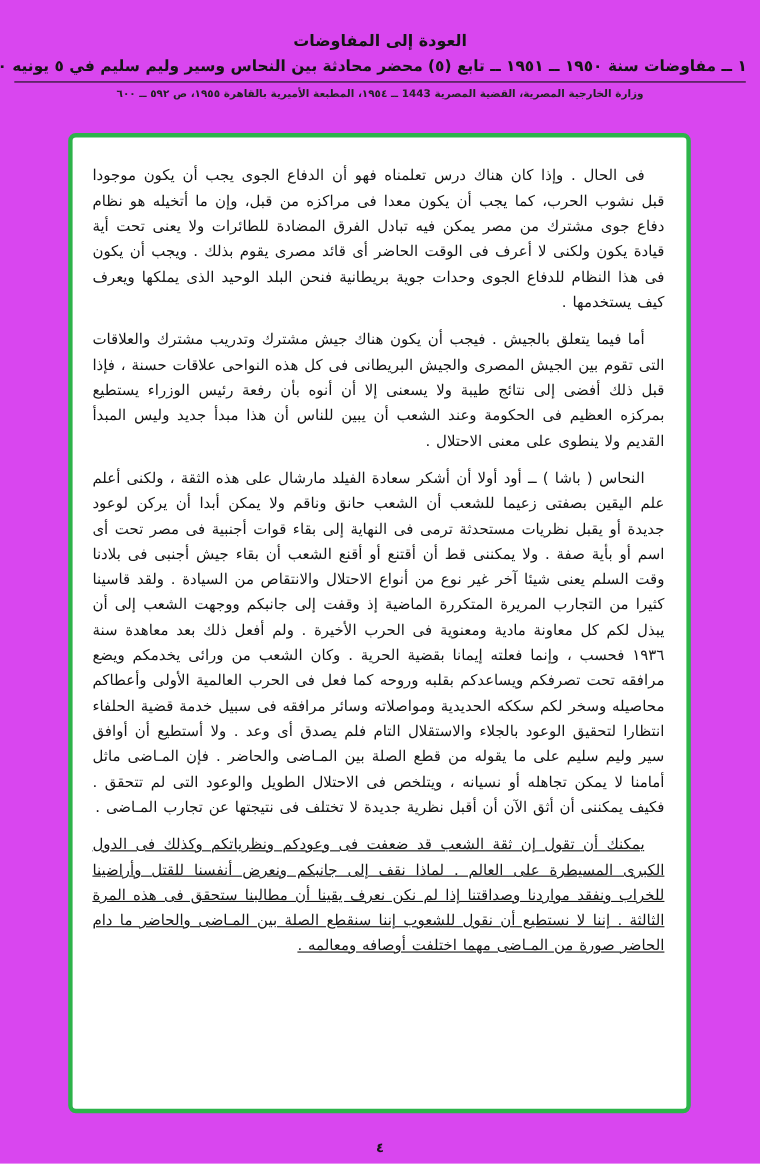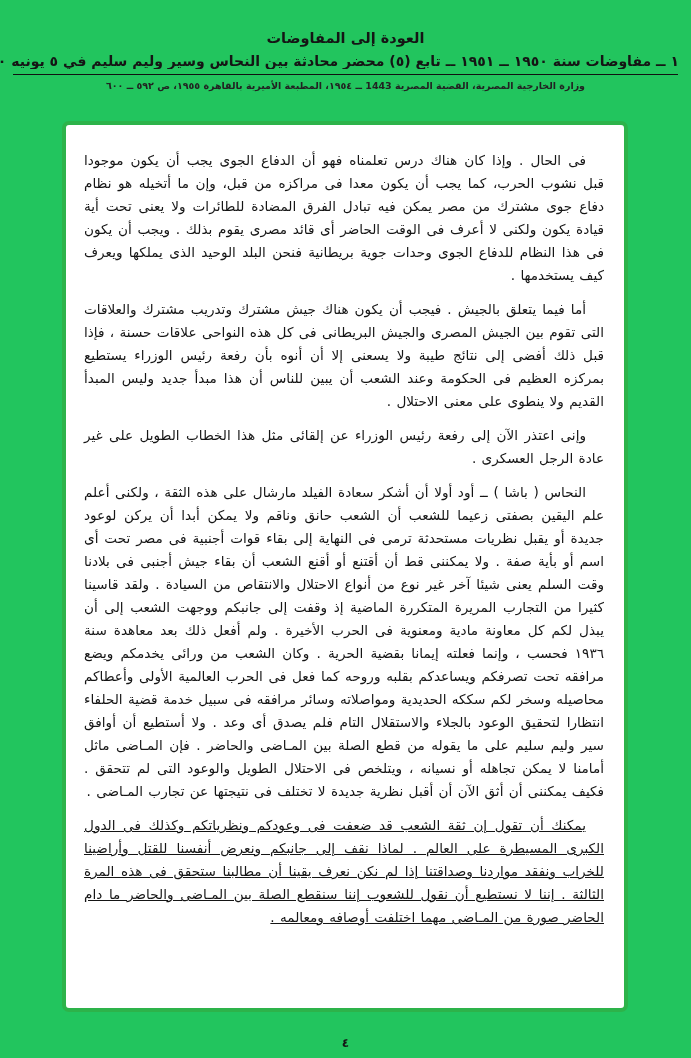--- a/index.html
+++ b/index.html
@@ -4,21 +4,21 @@
 <style>
   html, body {
     margin: 0;
     padding: 0;
     background: #ffffff;
   }
   .page {
     width: 691px;
     height: 1058px;
     position: relative;
-    background: #22c55e;
+    background: #d946ef;
     font-family: "DejaVu Sans", sans-serif;
     direction: rtl;
     color: #151515;
     overflow: hidden;
     box-sizing: border-box;
   }
   .page-title {
     text-align: center;
     font-weight: bold;
     font-size: 14.5px;
@@ -89,20 +89,19 @@
 
   <div class="doc-heading">١ ــ مفاوضات سنة ١٩٥٠ ــ ١٩٥١ ــ تابع (٥) محضر محادثة بين النحاس وسير وليم سليم في ٥ يونيه ١٩٥٠</div>
 
   <hr class="heading-rule">
 
   <div class="source-line">وزارة الخارجية المصرية، القضية المصرية 1443 ــ ١٩٥٤، المطبعة الأميرية بالقاهرة ١٩٥٥، ص ٥٩٢ ــ ٦٠٠</div>
 
   <div class="green-box">
     <p>فى الحال . وإذا كان هناك درس تعلمناه فهو أن الدفاع الجوى يجب أن يكون موجودا قبل نشوب الحرب، كما يجب أن يكون معدا فى مراكزه من قبل، وإن ما أتخيله هو نظام دفاع جوى مشترك من مصر يمكن فيه تبادل الفرق المضادة للطائرات ولا يعنى تحت أية قيادة يكون ولكنى لا أعرف فى الوقت الحاضر أى قائد مصرى يقوم بذلك . ويجب أن يكون فى هذا النظام للدفاع الجوى وحدات جوية بريطانية فنحن البلد الوحيد الذى يملكها ويعرف كيف يستخدمها .</p>
     <p>أما فيما يتعلق بالجيش . فيجب أن يكون هناك جيش مشترك وتدريب مشترك والعلاقات التى تقوم بين الجيش المصرى والجيش البريطانى فى كل هذه النواحى علاقات حسنة ، فإذا قبل ذلك أفضى إلى نتائج طيبة ولا يسعنى إلا أن أنوه بأن رفعة رئيس الوزراء يستطيع بمركزه العظيم فى الحكومة وعند الشعب أن يبين للناس أن هذا مبدأ جديد وليس المبدأ القديم ولا ينطوى على معنى الاحتلال .</p>
-    <p>وإنى اعتذر الآن إلى رفعة رئيس الوزراء عن إلقائى مثل هذا الخطاب الطويل على غير عادة الرجل العسكرى .</p>
     <p>النحاس ( باشا ) ــ أود أولا أن أشكر سعادة الفيلد مارشال على هذه الثقة ، ولكنى أعلم علم اليقين بصفتى زعيما للشعب أن الشعب حانق وناقم ولا يمكن أبدا أن يركن لوعود جديدة أو يقبل نظريات مستحدثة ترمى فى النهاية إلى بقاء قوات أجنبية فى مصر تحت أى اسم أو بأية صفة . ولا يمكننى قط أن أقتنع أو أقنع الشعب أن بقاء جيش أجنبى فى بلادنا وقت السلم يعنى شيئا آخر غير نوع من أنواع الاحتلال والانتقاص من السيادة . ولقد قاسينا كثيرا من التجارب المريرة المتكررة الماضية إذ وقفت إلى جانبكم ووجهت الشعب إلى أن يبذل لكم كل معاونة مادية ومعنوية فى الحرب الأخيرة . ولم أفعل ذلك بعد معاهدة سنة ١٩٣٦ فحسب ، وإنما فعلته إيمانا بقضية الحرية . وكان الشعب من ورائى يخدمكم ويضع مرافقه تحت تصرفكم ويساعدكم بقلبه وروحه كما فعل فى الحرب العالمية الأولى وأعطاكم محاصيله وسخر لكم سككه الحديدية ومواصلاته وسائر مرافقه فى سبيل خدمة قضية الحلفاء انتظارا لتحقيق الوعود بالجلاء والاستقلال التام فلم يصدق أى وعد . ولا أستطيع أن أوافق سير وليم سليم على ما يقوله من قطع الصلة بين المـاضى والحاضر . فإن المـاضى ماثل أمامنا لا يمكن تجاهله أو نسيانه ، ويتلخص فى الاحتلال الطويل والوعود التى لم تتحقق . فكيف يمكننى أن أثق الآن أن أقبل نظرية جديدة لا تختلف فى نتيجتها عن تجارب المـاضى .</p>
     <p>يمكنك أن تقول إن ثقة الشعب قد ضعفت فى وعودكم ونظرياتكم وكذلك فى الدول الكبرى المسيطرة على العالم . لماذا نقف إلى جانبكم ونعرض أنفسنا للقتل وأراضينا للخراب ونفقد مواردنا وصداقتنا إذا لم نكن نعرف يقينا أن مطالبنا ستحقق فى هذه المرة الثالثة . إننا لا نستطيع أن نقول للشعوب إننا سنقطع الصلة بين المـاضى والحاضر ما دام الحاضر صورة من المـاضى مهما اختلفت أوصافه ومعالمه .</p>
   </div>
 
   <div class="page-number">٤</div>
 
 </div>
 
 </body></html>

